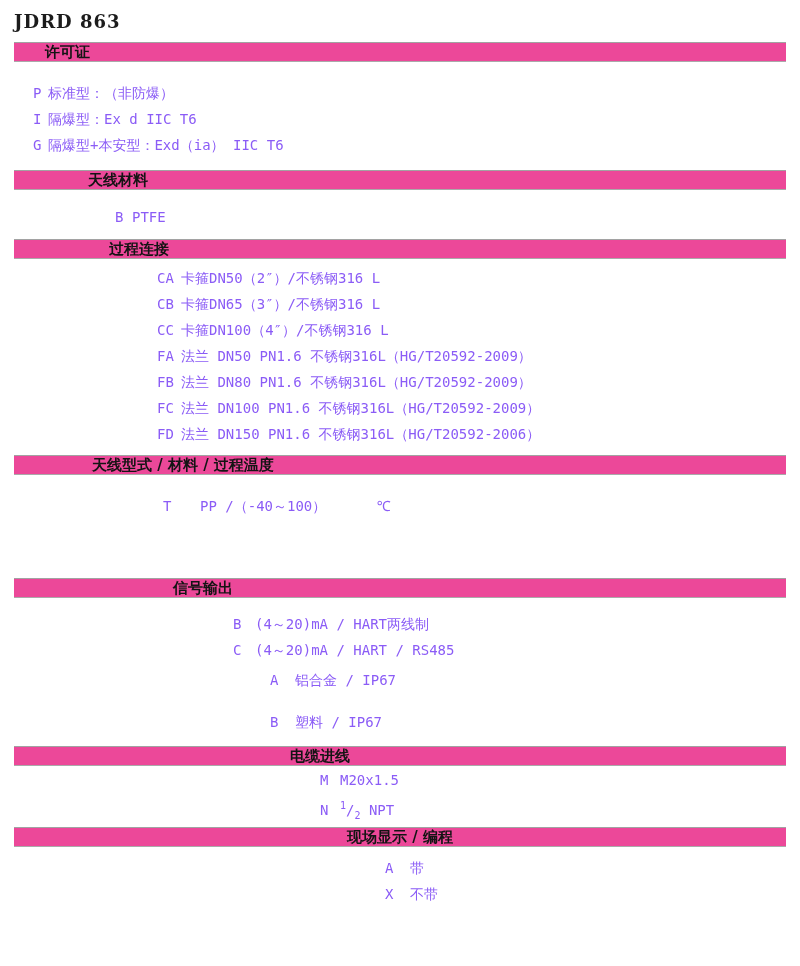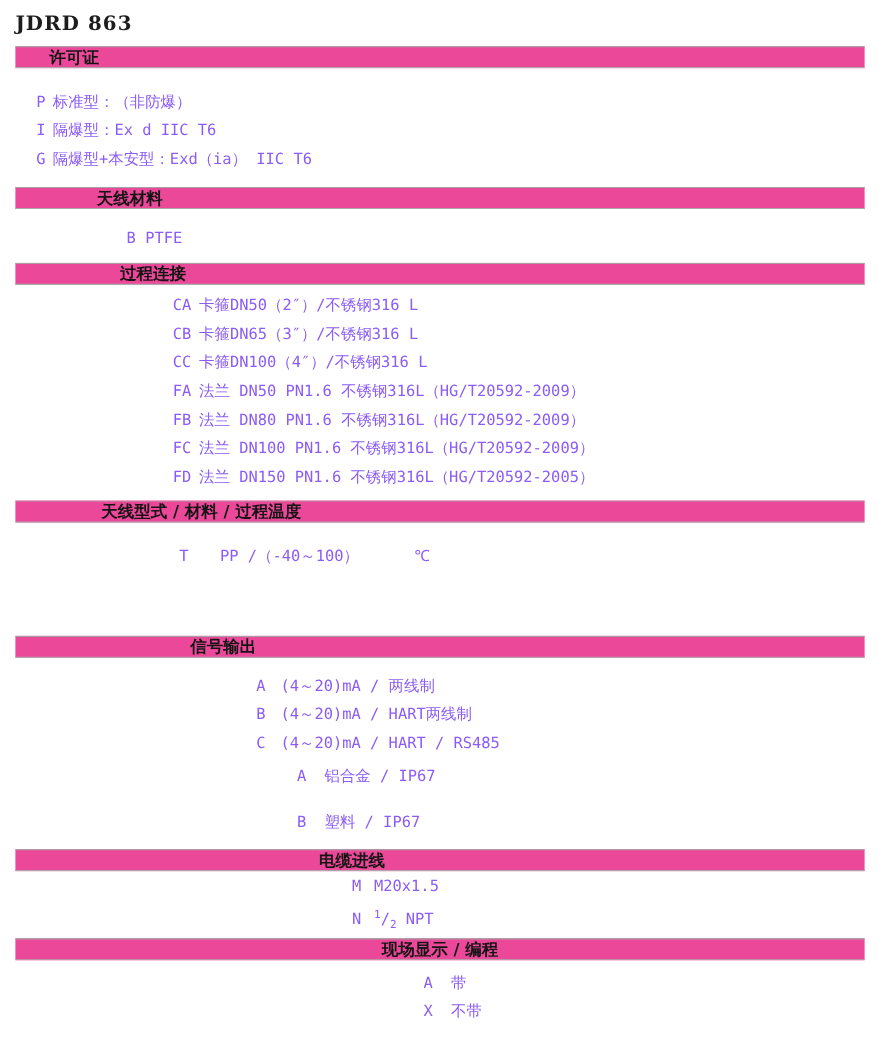--- a/index.html
+++ b/index.html
@@ -139,44 +139,41 @@
 
   <div class="item">
     <span class="code">FB</span><span class="label">法兰 DN80 PN1.6 不锈钢316L（HG/T20592-2009）</span>
   </div>
 
   <div class="item">
     <span class="code">FC</span><span class="label">法兰 DN100 PN1.6 不锈钢316L（HG/T20592-2009）</span>
   </div>
 
   <div class="item">
-    <span class="code">FD</span><span class="label">法兰 DN150 PN1.6 不锈钢316L（HG/T20592-2005）</span>
+    <span class="code">FD</span><span class="label">法兰 DN150 PN1.6 不锈钢316L（HG/T20592-2006）</span>
   </div>
 </div>
   </section>
 
   <section class="s3">
     <div class="bar">
       <span class="bar-label">天线型式 / 材料 / 过程温度</span>
     </div>
     <div class="items">
   <div class="item">
     <span class="code">T</span><span class="label">PP /（-40～100）</span>
   <span class="unit">℃</span></div>
 </div>
   </section>
 
   <section class="s4">
     <div class="bar">
       <span class="bar-label">信号输出</span>
     </div>
     <div class="items">
-  <div class="item">
-    <span class="code">A</span><span class="label">(4～20)mA / 两线制</span>
-  </div>
 
   <div class="item">
     <span class="code">B</span><span class="label">(4～20)mA / HART两线制</span>
   </div>
 
   <div class="item">
     <span class="code">C</span><span class="label">(4～20)mA / HART / RS485</span>
   </div>
 </div>
   </section>

